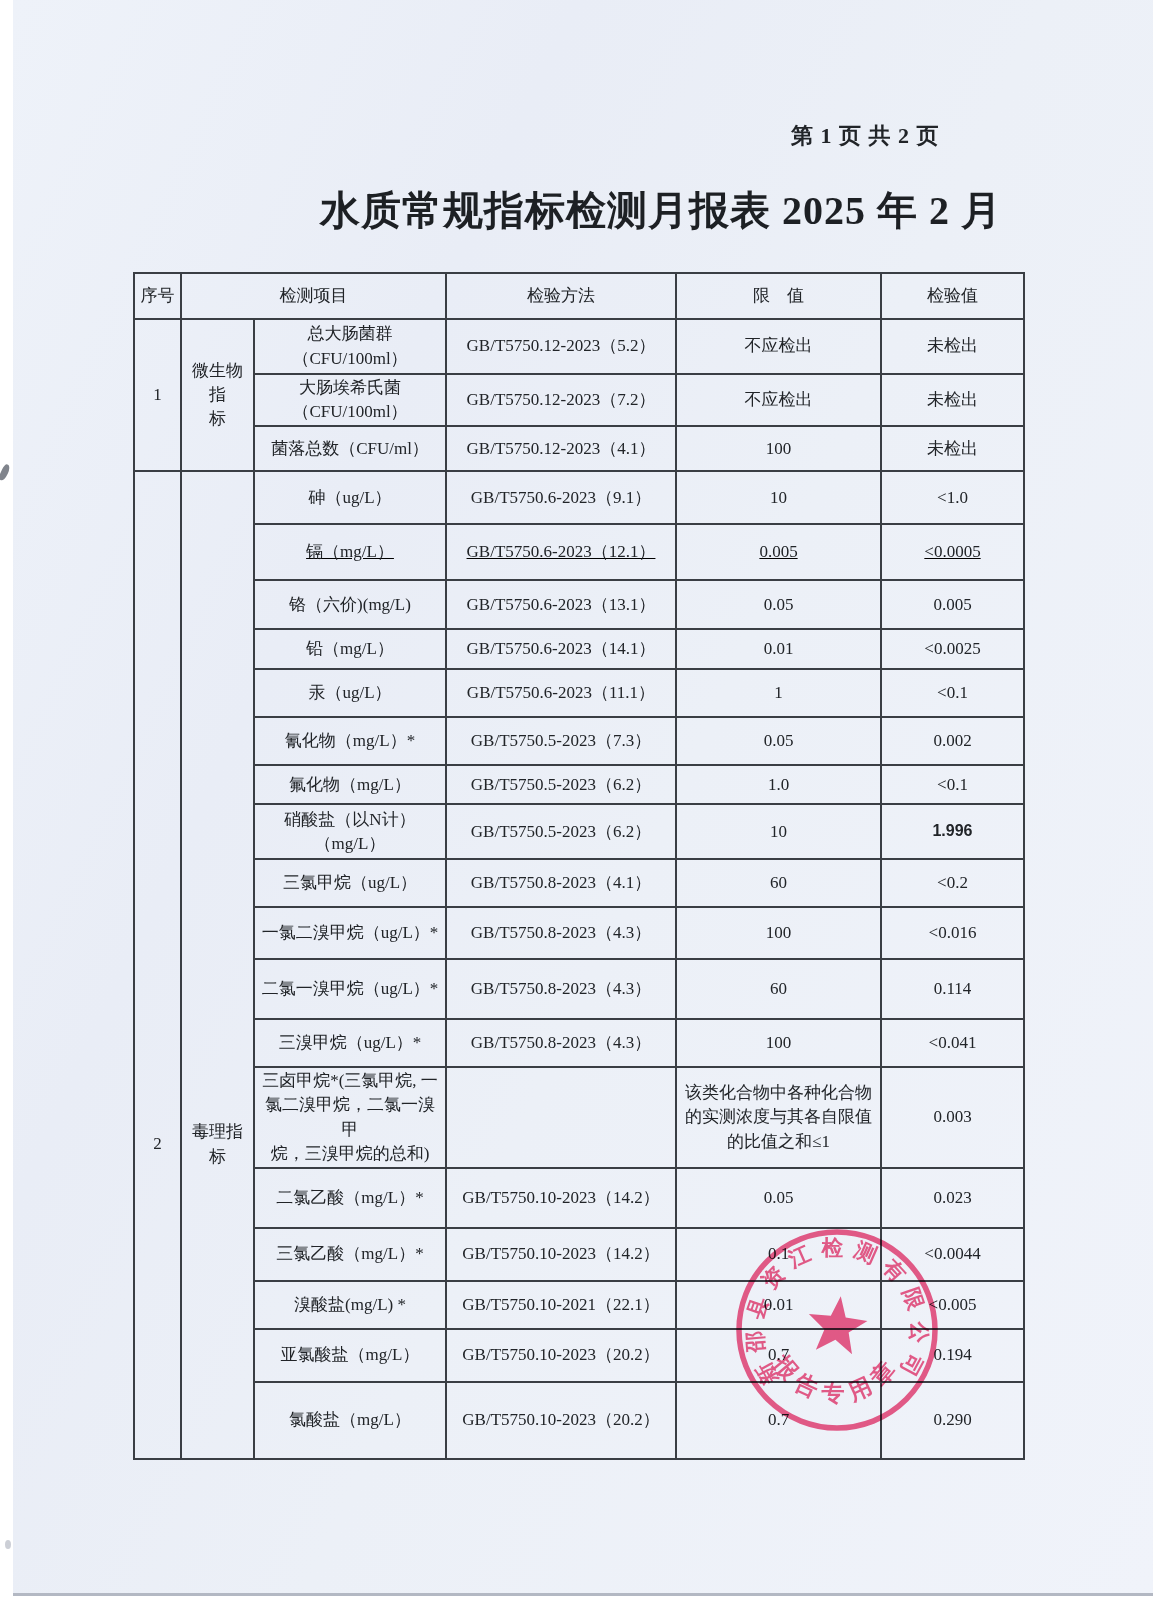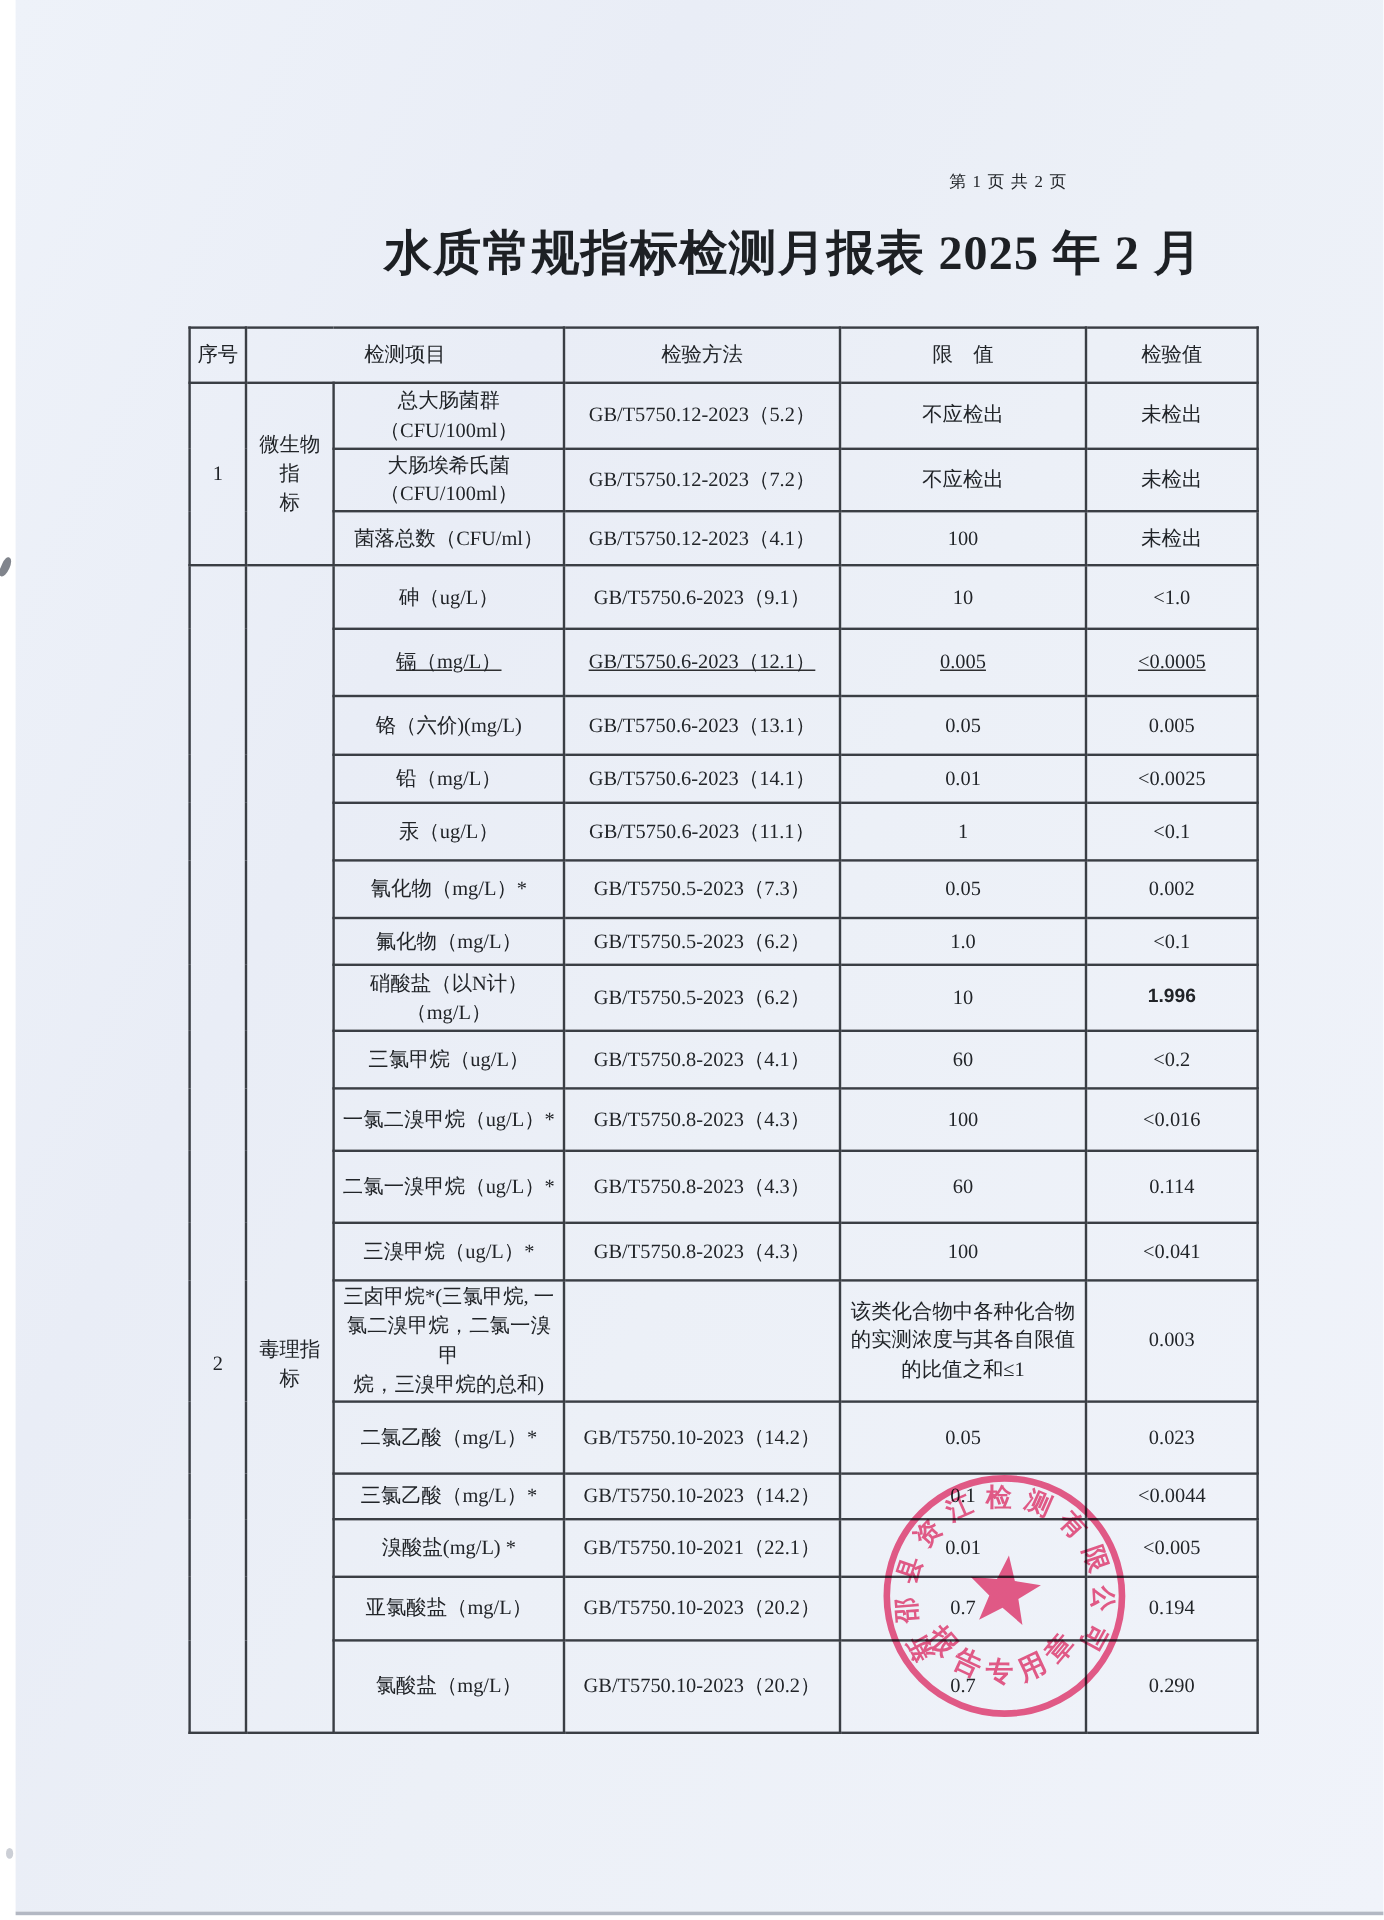--- a/index.html
+++ b/index.html
@@ -7,31 +7,31 @@
     width:1153px;height:1600px;position:relative;overflow:hidden;
     background:#ffffff;
     font-family:"Liberation Serif","DejaVu Serif",serif;
   }
   .paper{
     position:absolute;left:13px;top:0;width:1140px;height:1593px;
     background:linear-gradient(115deg,#eef2f9 0%,#e9edf6 30%,#ecf0f7 55%,#f0f3fa 100%);
     border-bottom:3px solid #b3b8c3;
   }
   .page-indicator{
-    position:absolute;left:791px;top:143px;
-    font-size:14px;letter-spacing:1px;color:#212428;font-weight:normal;
+    position:absolute;left:791px;top:121px;
+    font-size:22px;letter-spacing:1px;color:#212428;font-weight:bold;
   }
   .doc-title{
     position:absolute;left:320px;top:183px;margin:0;
     font-size:40px;font-weight:bold;color:#1d2024;letter-spacing:1px;
     white-space:nowrap;
   }
   table.report{
     position:absolute;left:133px;top:272px;width:890px;
-    border-collapse:collapse;table-layout:fixed;margin-left:24px;
+    border-collapse:collapse;table-layout:fixed;
   }
   table.report th,table.report td{
     border:2px solid #3a3e44;
     text-align:center;vertical-align:middle;
     font-size:17px;line-height:1.42;
     padding:1px 2px;
     white-space:pre-line;
     color:#212428;font-weight:normal;
     overflow:hidden;
   }
@@ -195,21 +195,21 @@
 的实测浓度与其各自限值
 的比值之和≤1</td>
         <td class="value-cell">0.003</td>
       </tr>
       <tr style="height: 60px;">
         <td class="item-cell">二氯乙酸（mg/L）*</td>
         <td class="method-cell">GB/T5750.10-2023（14.2）</td>
         <td class="limit-cell">0.05</td>
         <td class="value-cell">0.023</td>
       </tr>
-      <tr style="height: 38px;">
+      <tr style="height: 53px;">
         <td class="item-cell">三氯乙酸（mg/L）*</td>
         <td class="method-cell">GB/T5750.10-2023（14.2）</td>
         <td class="limit-cell">0.1</td>
         <td class="value-cell">&lt;0.0044</td>
       </tr>
       <tr style="height: 48px;">
         <td class="item-cell">溴酸盐(mg/L) *</td>
         <td class="method-cell">GB/T5750.10-2021（22.1）</td>
         <td class="limit-cell">0.01</td>
         <td class="value-cell">&lt;0.005</td>

